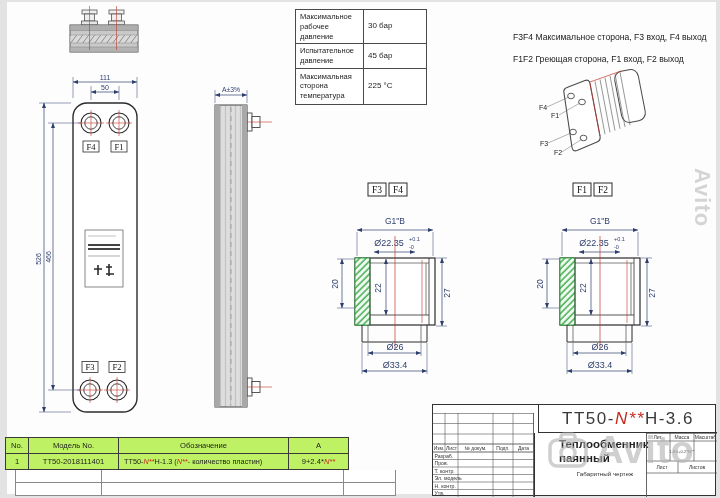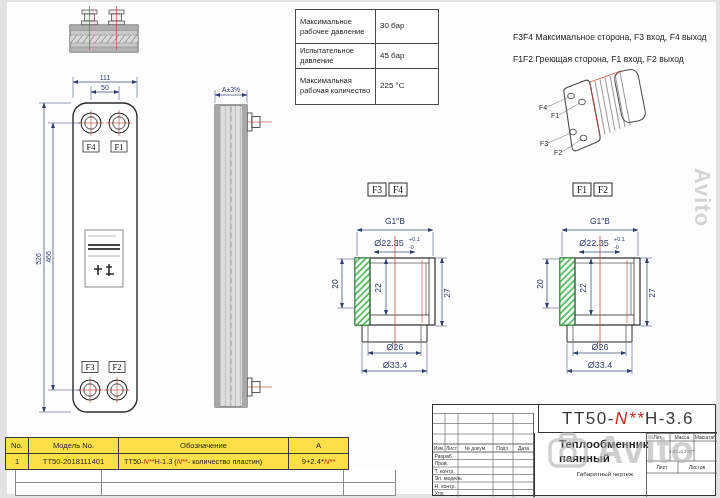--- a/index.html
+++ b/index.html
@@ -5,29 +5,29 @@
   *{margin:0;padding:0;box-sizing:border-box}
   html,body{width:720px;height:498px}
   body{position:relative;background:#e3e3e3;font-family:"Liberation Sans",sans-serif;overflow:hidden}
   .page{position:absolute;left:7px;top:2px;width:709px;height:492px;background:#fdfdfd}
   .abs{position:absolute}
   svg{display:block;overflow:visible}
   svg text{font-family:"Liberation Sans",sans-serif}
   .serif{font-family:"Liberation Serif",serif}
 
   
-  .spec{position:absolute;left:295px;top:9px;width:144px;border-collapse:collapse;background:#fff}
+  .spec{position:absolute;left:295px;top:9px;width:132px;border-collapse:collapse;background:#fff}
   .spec td{border:1px solid #4a4a4a;font-size:7.5px;line-height:1.3;padding:2px 4px;color:#1c1c1c;vertical-align:middle}
   .spec td.v{width:63px;text-align:left;font-size:8px}
 
   
   .notes{position:absolute;left:513px;top:26px;font-size:8.6px;color:#1a1a1a;line-height:22px;white-space:nowrap}
 
   
-  .parts{position:absolute;left:5px;top:437px;border-collapse:collapse;background:#fde047;table-layout:fixed}
+  .parts{position:absolute;left:5px;top:437px;border-collapse:collapse;background:#bef264;table-layout:fixed}
   .parts td{border:1.2px solid #3a3a3a;font-size:7.6px;color:#1c1c1c;text-align:center;padding:1px 2px;height:16px;white-space:nowrap;overflow:hidden}
   .parts td.desig{text-align:left;padding-left:5px;font-size:7.3px}
   .red{color:#c42b21;font-style:italic}
   .it{}
   .cont{position:absolute;left:15px;top:470px;width:381px;height:26px;border:1px solid #8a8a8a;border-top:none;background:#fff}
   .cont .h{position:absolute;left:0;right:0;top:12px;border-top:1px solid #8a8a8a}
   .cont .v1{position:absolute;top:0;bottom:0;left:85px;border-left:1px solid #8a8a8a}
   .cont .v2{position:absolute;top:0;bottom:0;left:327px;border-left:1px solid #8a8a8a}
 
   
@@ -78,21 +78,21 @@
   <tbody>
       <tr>
     <td style="height:34px">Максимальное рабочее давление</td>
     <td class="v">30 бар</td>
   </tr>
   <tr>
     <td style="height:22px">Испытательное давление</td>
     <td class="v">45 бар</td>
   </tr>
   <tr>
-    <td style="height:36px">Максимальная рабочая количество</td>
+    <td style="height:36px">Максимальная сторона температура</td>
     <td class="v">225 °C</td>
   </tr>
 </tbody>
   </table>
 
 <div class="notes">
   <div>F3F4 Максимальное сторона, F3 вход, F4 выход</div>
   <div>F1F2 Греющая сторона, F1 вход, F2 выход</div>
 </div>
 

